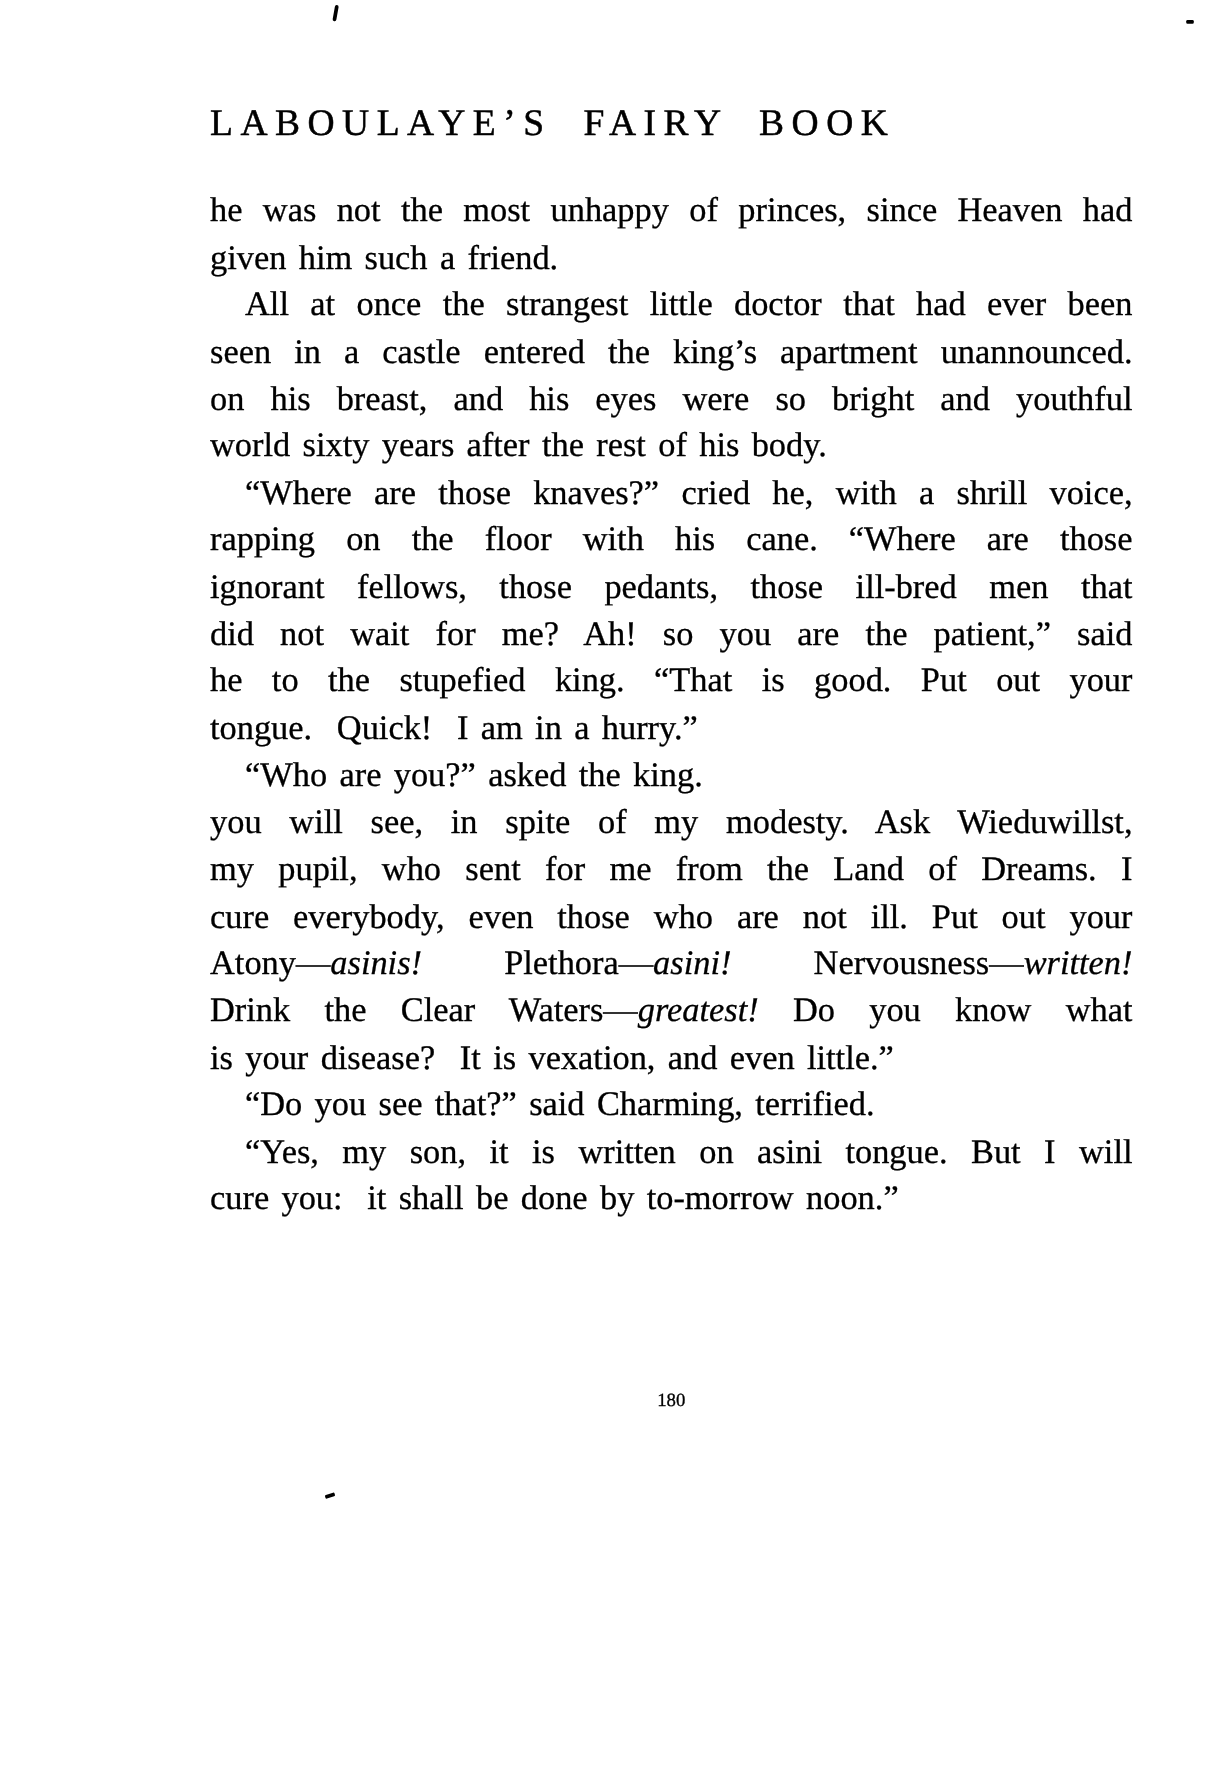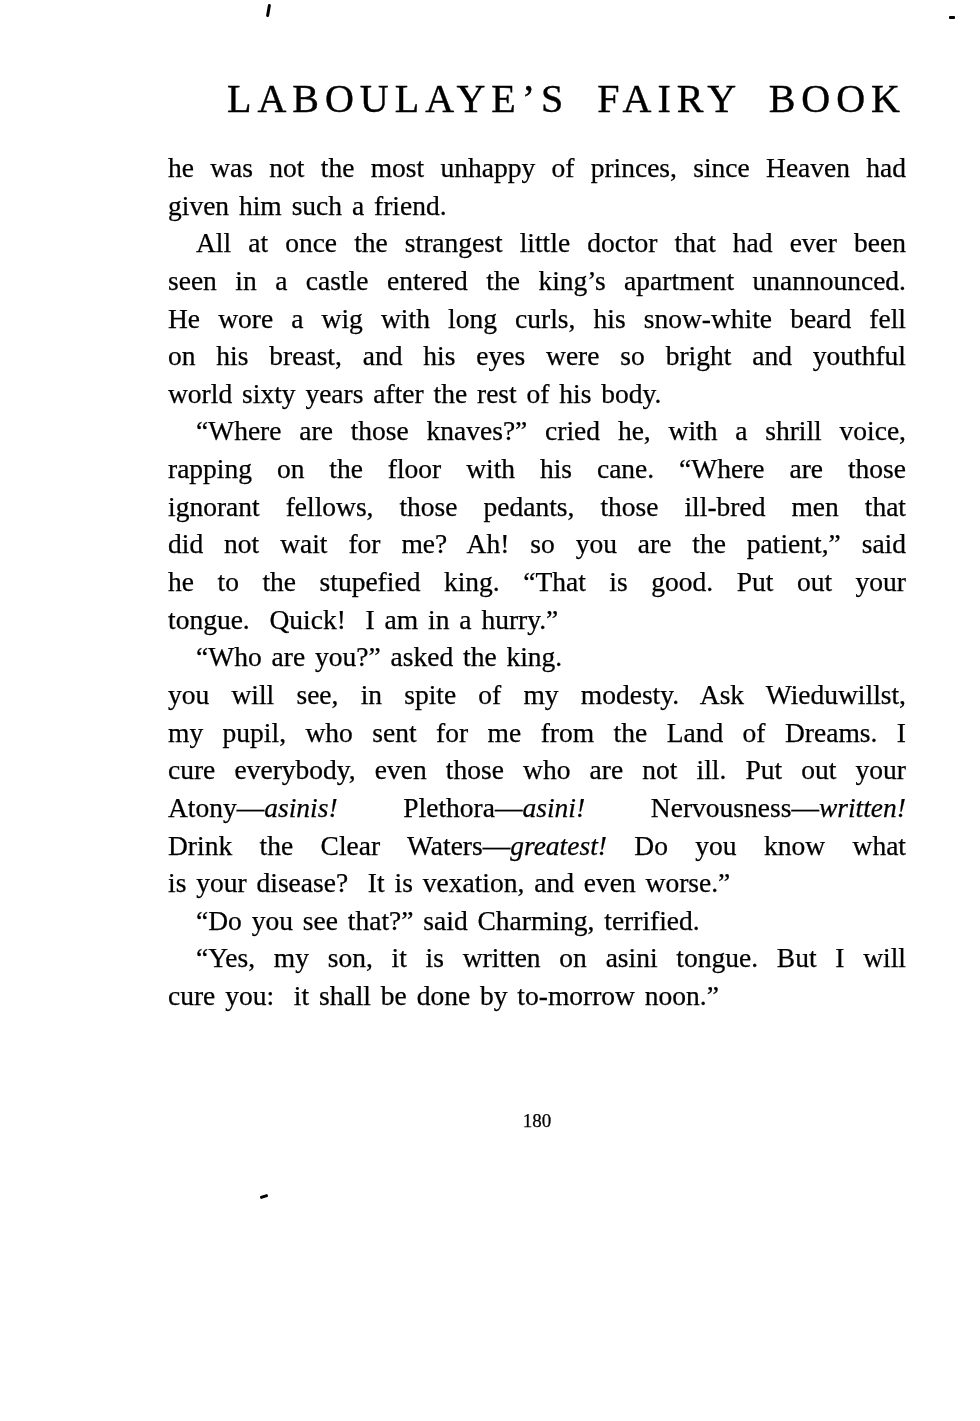--- a/index.html
+++ b/index.html
@@ -14,22 +14,22 @@
     background: #ffffff;
     color: #000000;
     font-family: "Liberation Serif", "DejaVu Serif", serif;
     overflow: hidden;
   }
   .running-head {
     position: absolute;
     left: 168px;
     top: 84px;
     width: 738px;
-    text-align: right;
-    font-size: 40px;
+    text-align: left;
+    font-size: 30px;
     line-height: 30px;
     letter-spacing: 6px;
     word-spacing: 12px;
     white-space: nowrap;
     -webkit-text-stroke: 0.4px #000;
   }
   .text-body {
     position: absolute;
     left: 168px;
     top: 130px;
@@ -56,21 +56,21 @@
   .line.indent {
     text-indent: 28px;
   }
   .it { font-style: italic; }
   .folio {
     position: absolute;
     left: 168px;
     top: 1107px;
     width: 738px;
     text-align: center;
-    font-size: 19px;
+    font-size: 15px;
     line-height: 28px;
     -webkit-text-stroke: 0.25px #000;
   }
   .artifact {
     position: absolute;
     background: #000000;
   }
   .art-top-left   { left: 267px; top: 4px;    width: 3px; height: 13px; transform: rotate(10deg); border-radius: 2px; }
   .art-top-right  { left: 949px; top: 16px;   width: 6px; height: 3px;  border-radius: 1px; }
   .art-bottom-left{ left: 260px; top: 1195px; width: 8px; height: 3px;  transform: rotate(-18deg); border-radius: 1px; }
@@ -80,36 +80,35 @@
 
 <div class="page">
 
   <div class="running-head">LABOULAYE’S FAIRY BOOK</div>
 
   <div class="text-body">
       <div class="line"><span class="rm">he was not the most unhappy of princes, since Heaven had</span></div>
       <div class="line nojust"><span class="rm">given him such a friend.</span></div>
       <div class="line indent"><span class="rm">All at once the strangest little doctor that had ever been</span></div>
       <div class="line"><span class="rm">seen in a castle entered the king’s apartment unannounced.</span></div>
-      <div class="line"><span class="rm">He wore a wig with long curls, his snow-white beard fell</span></div>
       <div class="line"><span class="rm">on his breast, and his eyes were so bright and youthful</span></div>
       <div class="line nojust"><span class="rm">world sixty years after the rest of his body.</span></div>
       <div class="line indent"><span class="rm">“Where are those knaves?” cried he, with a shrill voice,</span></div>
       <div class="line"><span class="rm">rapping on the floor with his cane.  “Where are those</span></div>
       <div class="line"><span class="rm">ignorant fellows, those pedants, those ill-bred men that</span></div>
       <div class="line"><span class="rm">did not wait for me?  Ah! so you are the patient,” said</span></div>
       <div class="line"><span class="rm">he to the stupefied king.  “That is good.  Put out your</span></div>
       <div class="line nojust"><span class="rm">tongue.  Quick!  I am in a hurry.”</span></div>
       <div class="line indent nojust"><span class="rm">“Who are you?” asked the king.</span></div>
       <div class="line"><span class="rm">you will see, in spite of my modesty.  Ask Wieduwillst,</span></div>
       <div class="line"><span class="rm">my pupil, who sent for me from the Land of Dreams.  I</span></div>
       <div class="line"><span class="rm">cure everybody, even those who are not ill.  Put out your</span></div>
       <div class="line"><span class="rm">Atony—</span><span class="it">asinis!</span><span class="rm">  Plethora—</span><span class="it">asini!</span><span class="rm">  Nervousness—</span><span class="it">written!</span></div>
       <div class="line"><span class="rm">Drink the Clear Waters—</span><span class="it">greatest!</span><span class="rm">  Do you know what</span></div>
-      <div class="line nojust"><span class="rm">is your disease?  It is vexation, and even worse.”</span></div>
+      <div class="line nojust"><span class="rm">is your disease?  It is vexation, and even little.”</span></div>
       <div class="line indent nojust"><span class="rm">“Do you see that?” said Charming, terrified.</span></div>
       <div class="line indent"><span class="rm">“Yes, my son, it is written on asini tongue.  But I will</span></div>
       <div class="line nojust"><span class="rm">cure you:  it shall be done by to-morrow noon.”</span></div>
     </div>
 
   <div class="folio">180</div>
 
   <div class="artifact art-top-left"></div>
   <div class="artifact art-top-right"></div>
   <div class="artifact art-bottom-left"></div>

